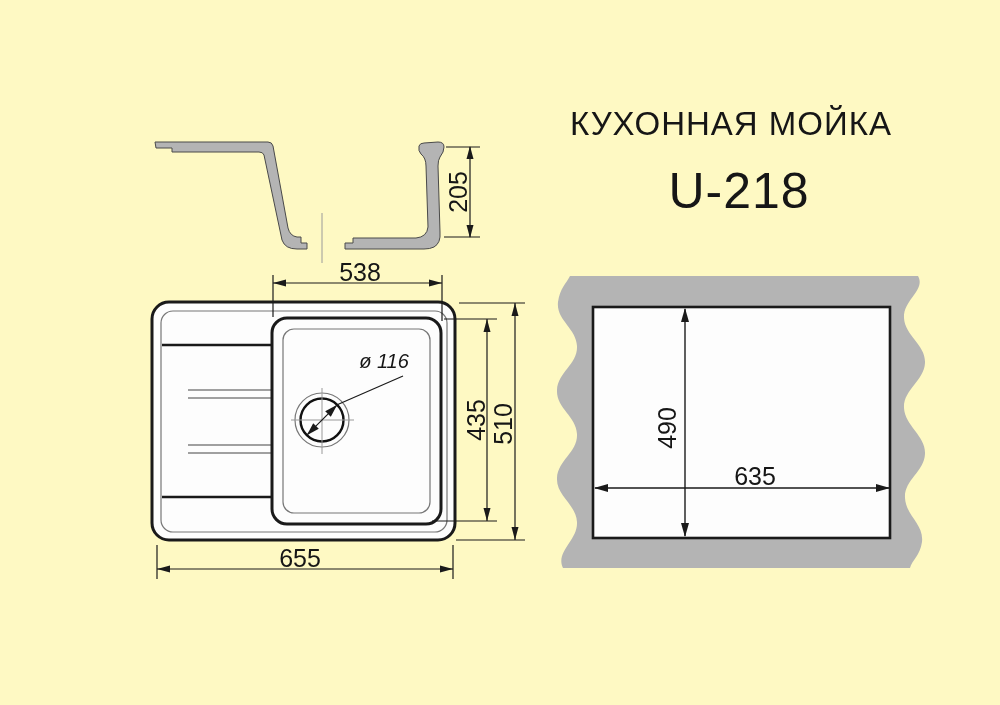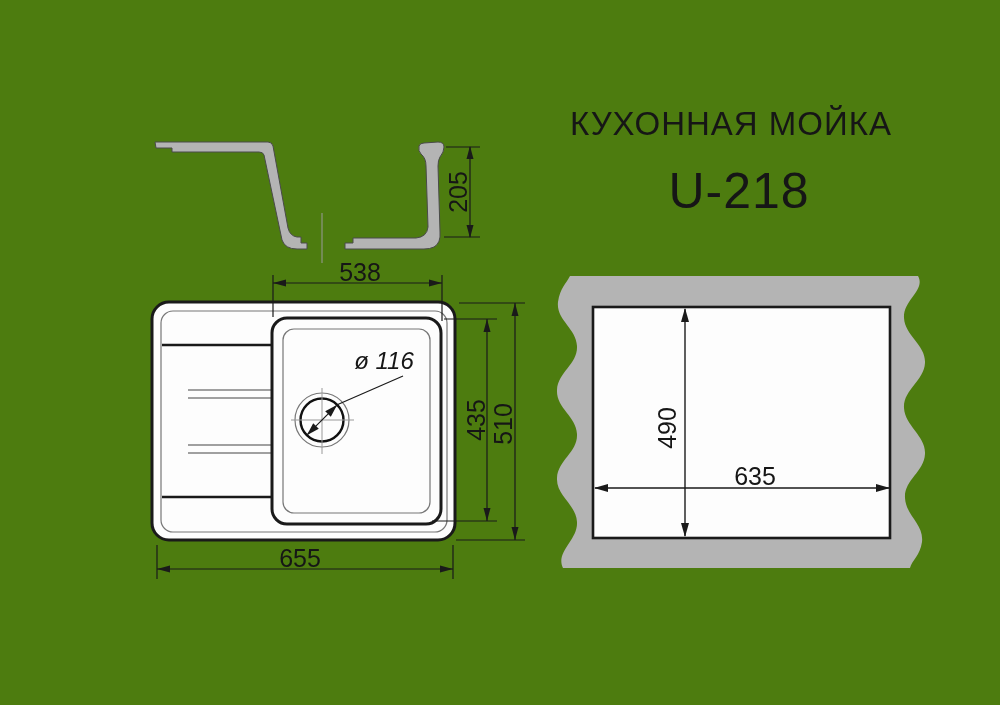--- a/index.html
+++ b/index.html
@@ -1,37 +1,37 @@
 <!DOCTYPE html>
 <html><head>
 <meta charset="utf-8">
 <style>
   html,body{margin:0;padding:0;background:#e9e9e9;}
   .canvas{
     position:relative;
     width:1000px;height:705px;
-    background:#4d7c0f;
+    background:#fef9c3;
     font-family:"Liberation Sans", sans-serif;
     color:#161616;
     overflow:hidden;
     margin:0 auto;
   }
   .label{
     position:absolute;
     transform:translate(-50%,-50%);
     white-space:nowrap;
     color:#161616;
     line-height:1;
   }
   .label.rot{transform:translate(-50%,-50%) rotate(-90deg);}
   .title-main{font-size:33px;letter-spacing:1px;}
   .title-model{font-size:50px;letter-spacing:1px;}
   .title-sub{font-size:20px;letter-spacing:0.5px;}
   .dim{font-size:25px;}
-  .dim-italic{font-size:24px;font-style:italic;}
+  .dim-italic{font-size:20px;font-style:italic;}
   svg{position:absolute;left:0;top:0;}
 </style>
 </head>
 <body>
 
 <div class="canvas">
 
   <svg width="1000" height="705" viewBox="0 0 1000 705">
 
     <g>

